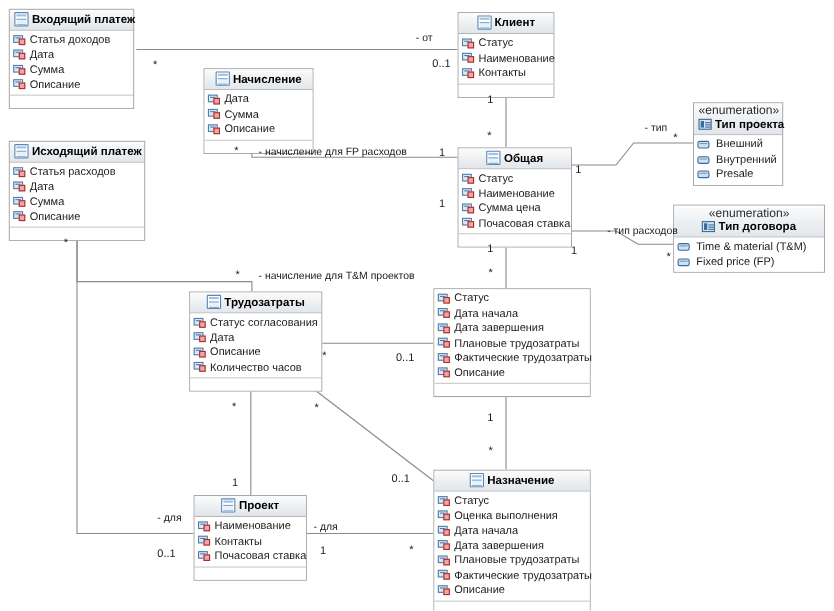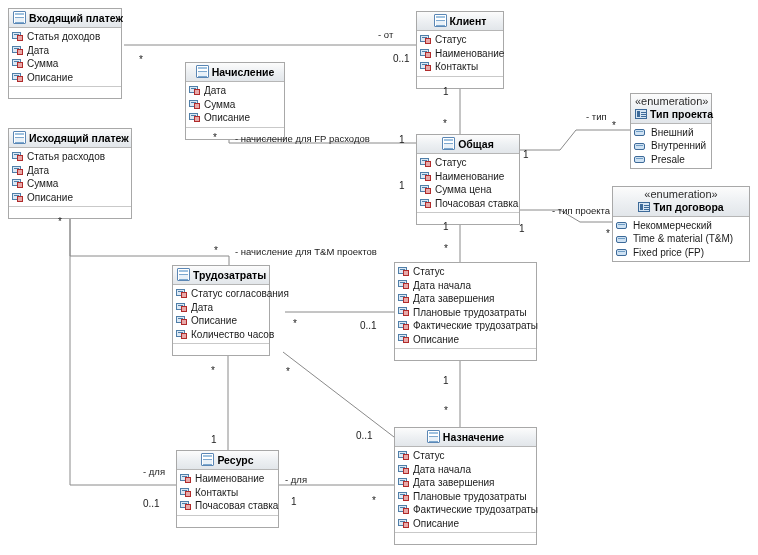--- a/index.html
+++ b/index.html
@@ -390,21 +390,21 @@
           <span class="ico ico-attr">
             <span class="sq1"></span>
             <span class="sq2"></span>
           </span>
           <span>Почасовая ставка</span>
         </div>
     </div>
     <div class="uml-footer"></div>
   </div>
 
-  <div class="uml-box" style="left:172px; top:265px; width:98px;">
+  <div class="uml-box" style="left:172px; top:265px; width:121px;">
     <div class="uml-header">
       <span class="ico ico-class"></span><span class="uml-title">Трудозатраты</span>
     </div>
     <div class="uml-body">
       <div class="attr">
           <span class="ico ico-attr">
             <span class="sq1"></span>
             <span class="sq2"></span>
           </span>
           <span>Статус согласования</span>
@@ -477,21 +477,21 @@
             <span class="sq2"></span>
           </span>
           <span>Описание</span>
         </div>
     </div>
     <div class="uml-footer"></div>
   </div>
 
   <div class="uml-box" style="left:176px; top:450px; width:103px;">
     <div class="uml-header">
-      <span class="ico ico-class"></span><span class="uml-title">Ресурс</span>
+      <span class="ico ico-class"></span><span class="uml-title">Проект</span>
     </div>
     <div class="uml-body">
       <div class="attr">
           <span class="ico ico-attr">
             <span class="sq1"></span>
             <span class="sq2"></span>
           </span>
           <span>Наименование</span>
         </div>
       <div class="attr">
@@ -516,20 +516,27 @@
     <div class="uml-header">
       <span class="ico ico-class"></span><span class="uml-title">Назначение</span>
     </div>
     <div class="uml-body">
       <div class="attr">
           <span class="ico ico-attr">
             <span class="sq1"></span>
             <span class="sq2"></span>
           </span>
           <span>Статус</span>
+        </div>
+      <div class="attr">
+          <span class="ico ico-attr">
+            <span class="sq1"></span>
+            <span class="sq2"></span>
+          </span>
+          <span>Оценка выполнения</span>
         </div>
       <div class="attr">
           <span class="ico ico-attr">
             <span class="sq1"></span>
             <span class="sq2"></span>
           </span>
           <span>Дата начала</span>
         </div>
       <div class="attr">
           <span class="ico ico-attr">
@@ -583,40 +590,36 @@
         </div>
     </div>
   </div>
 
   <div class="uml-box" style="left:612px; top:186px; width:138px;">
     <div class="uml-header">
       <span class="stereotype">«enumeration»</span>
       <span class="ico ico-enum"></span><span class="uml-title">Тип договора</span>
     </div>
     <div class="uml-body">
-      <div class="attr">
-          <span class="ico ico-lit"></span>
-          <span>Некоммерческий</span>
-        </div>
       <div class="attr">
           <span class="ico ico-lit"></span>
           <span>Time &amp; material (T&amp;M)</span>
         </div>
       <div class="attr">
           <span class="ico ico-lit"></span>
           <span>Fixed price (FP)</span>
         </div>
     </div>
   </div>
 
   <div class="lbl" style="left:378px; top:29px;">- от</div>
   <div class="lbl" style="left:235px; top:133px;">- начисление для FP расходов</div>
   <div class="lbl" style="left:235px; top:246px;">- начисление для T&amp;M проектов</div>
   <div class="lbl" style="left:586px; top:111px;">- тип</div>
-  <div class="lbl" style="left:552px; top:205px;">- тип проекта</div>
+  <div class="lbl" style="left:552px; top:205px;">- тип расходов</div>
   <div class="lbl" style="left:143px; top:466px;">- для</div>
   <div class="lbl" style="left:285px; top:474px;">- для</div>
 
   <div class="mult" style="left:139px; top:54px;">*</div>
   <div class="mult" style="left:393px; top:53px;">0..1</div>
   <div class="mult" style="left:443px; top:86px;">1</div>
   <div class="mult" style="left:443px; top:118px;">*</div>
   <div class="mult" style="left:213px; top:132px;">*</div>
   <div class="mult" style="left:399px; top:134px;">1</div>
   <div class="mult" style="left:523px; top:149px;">1</div>

